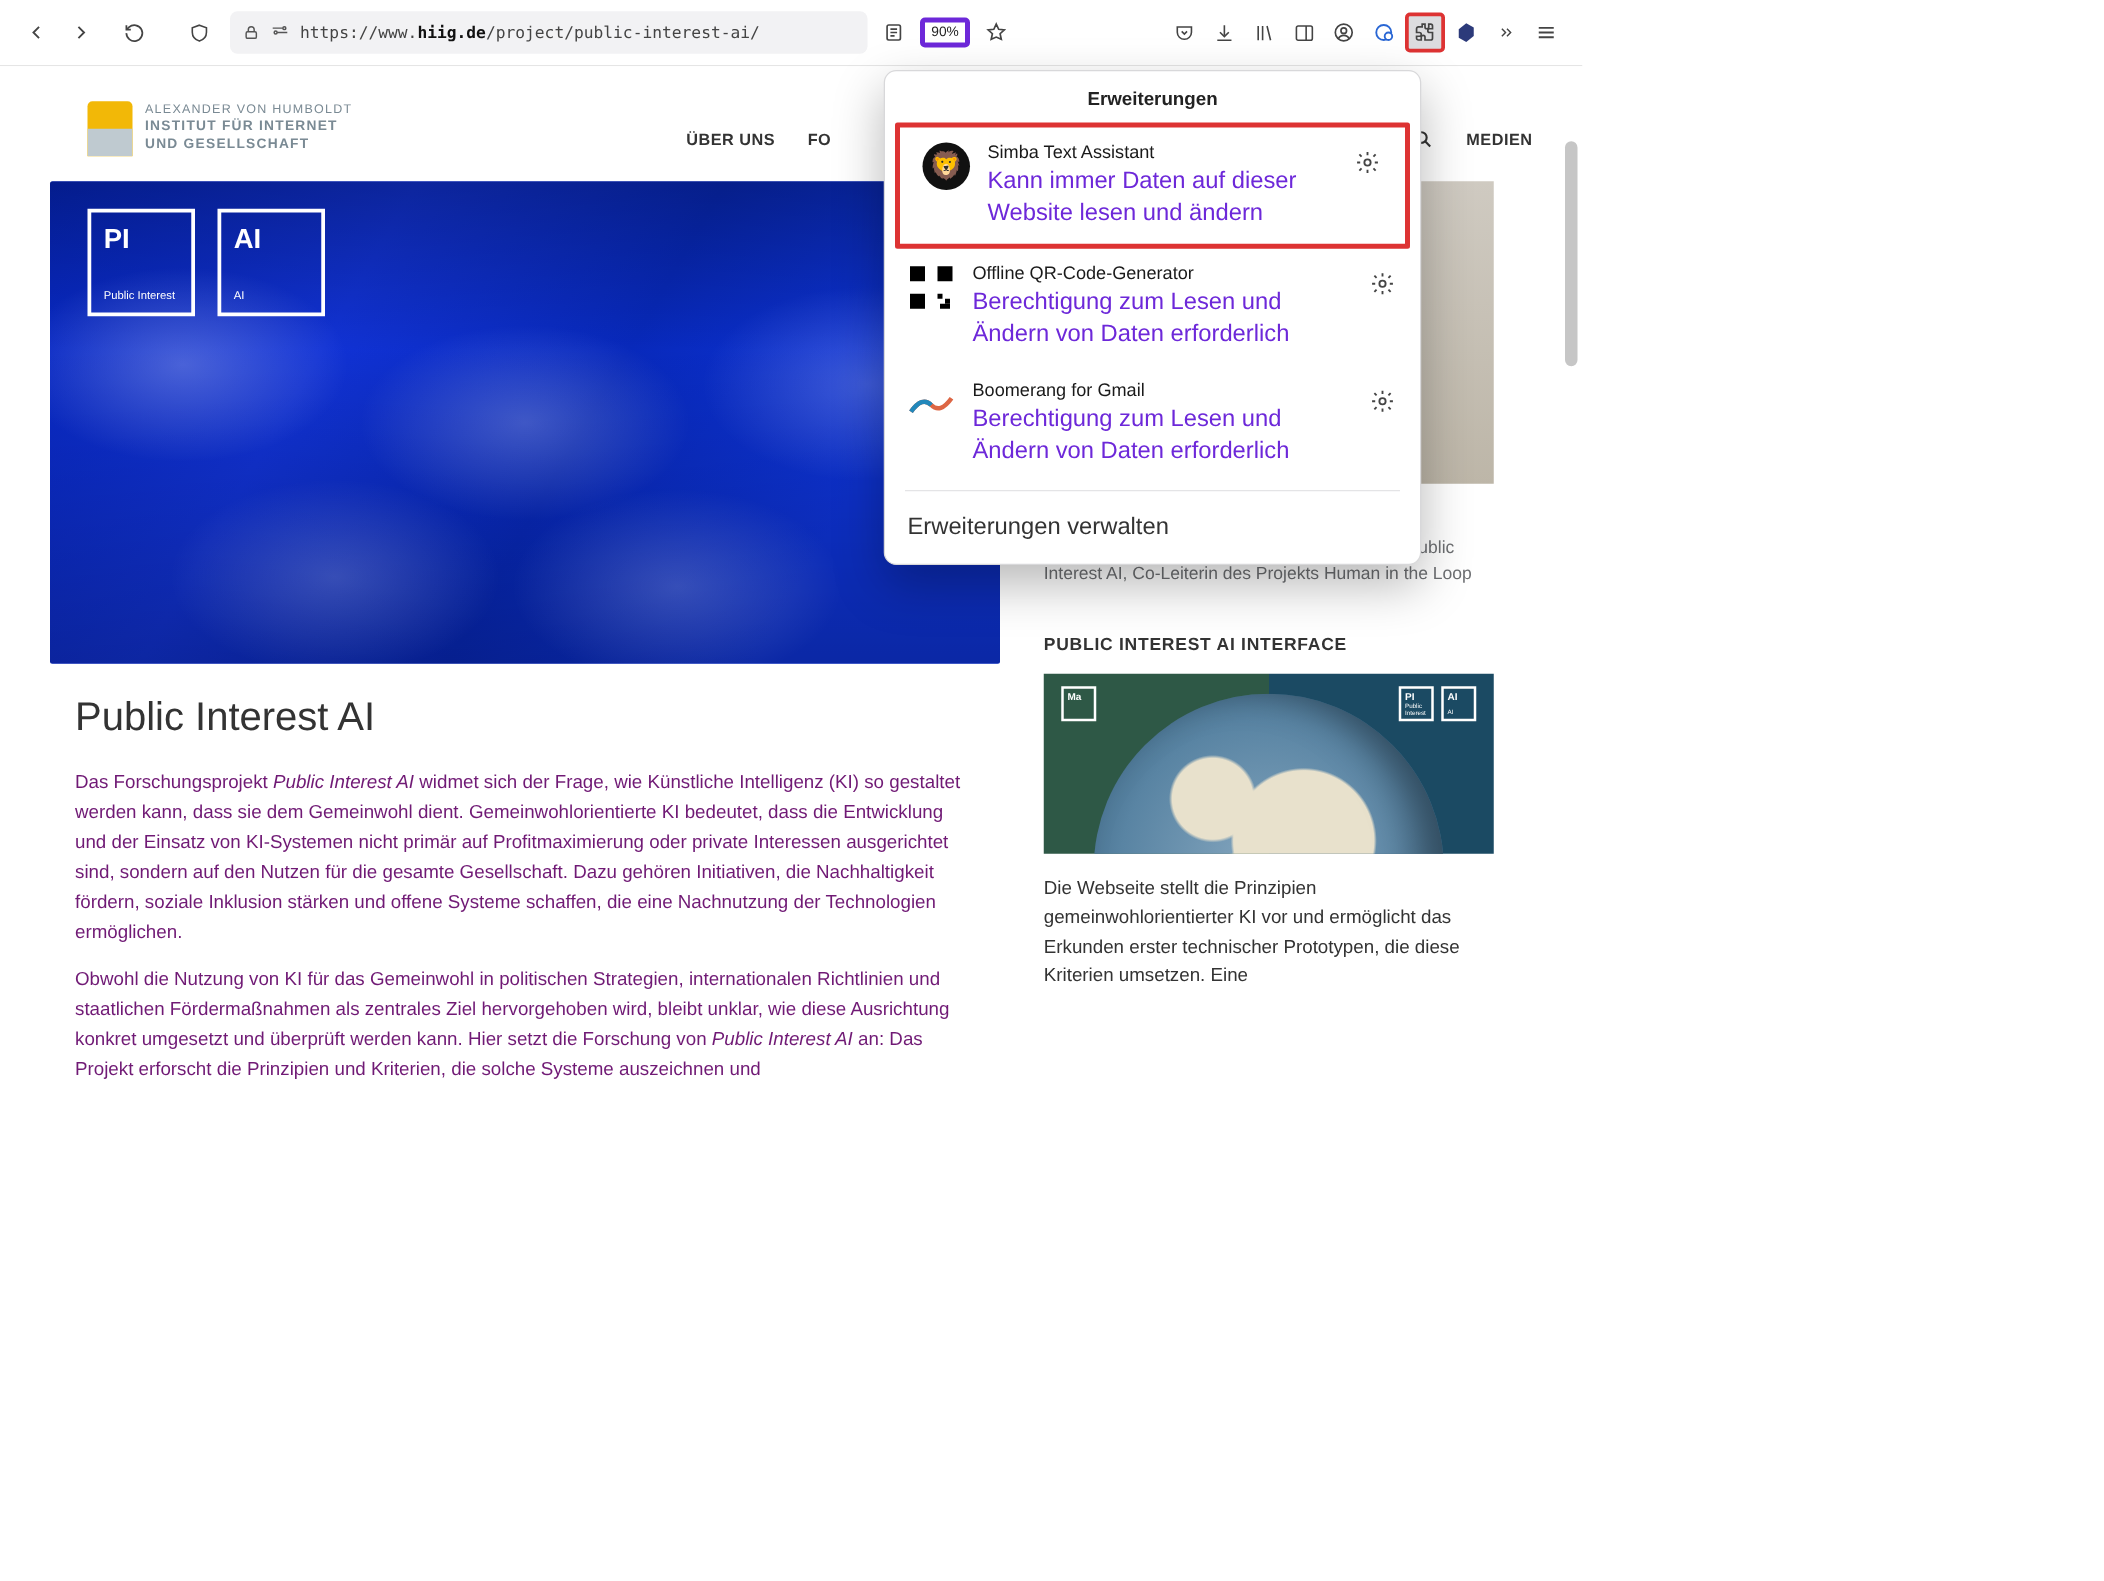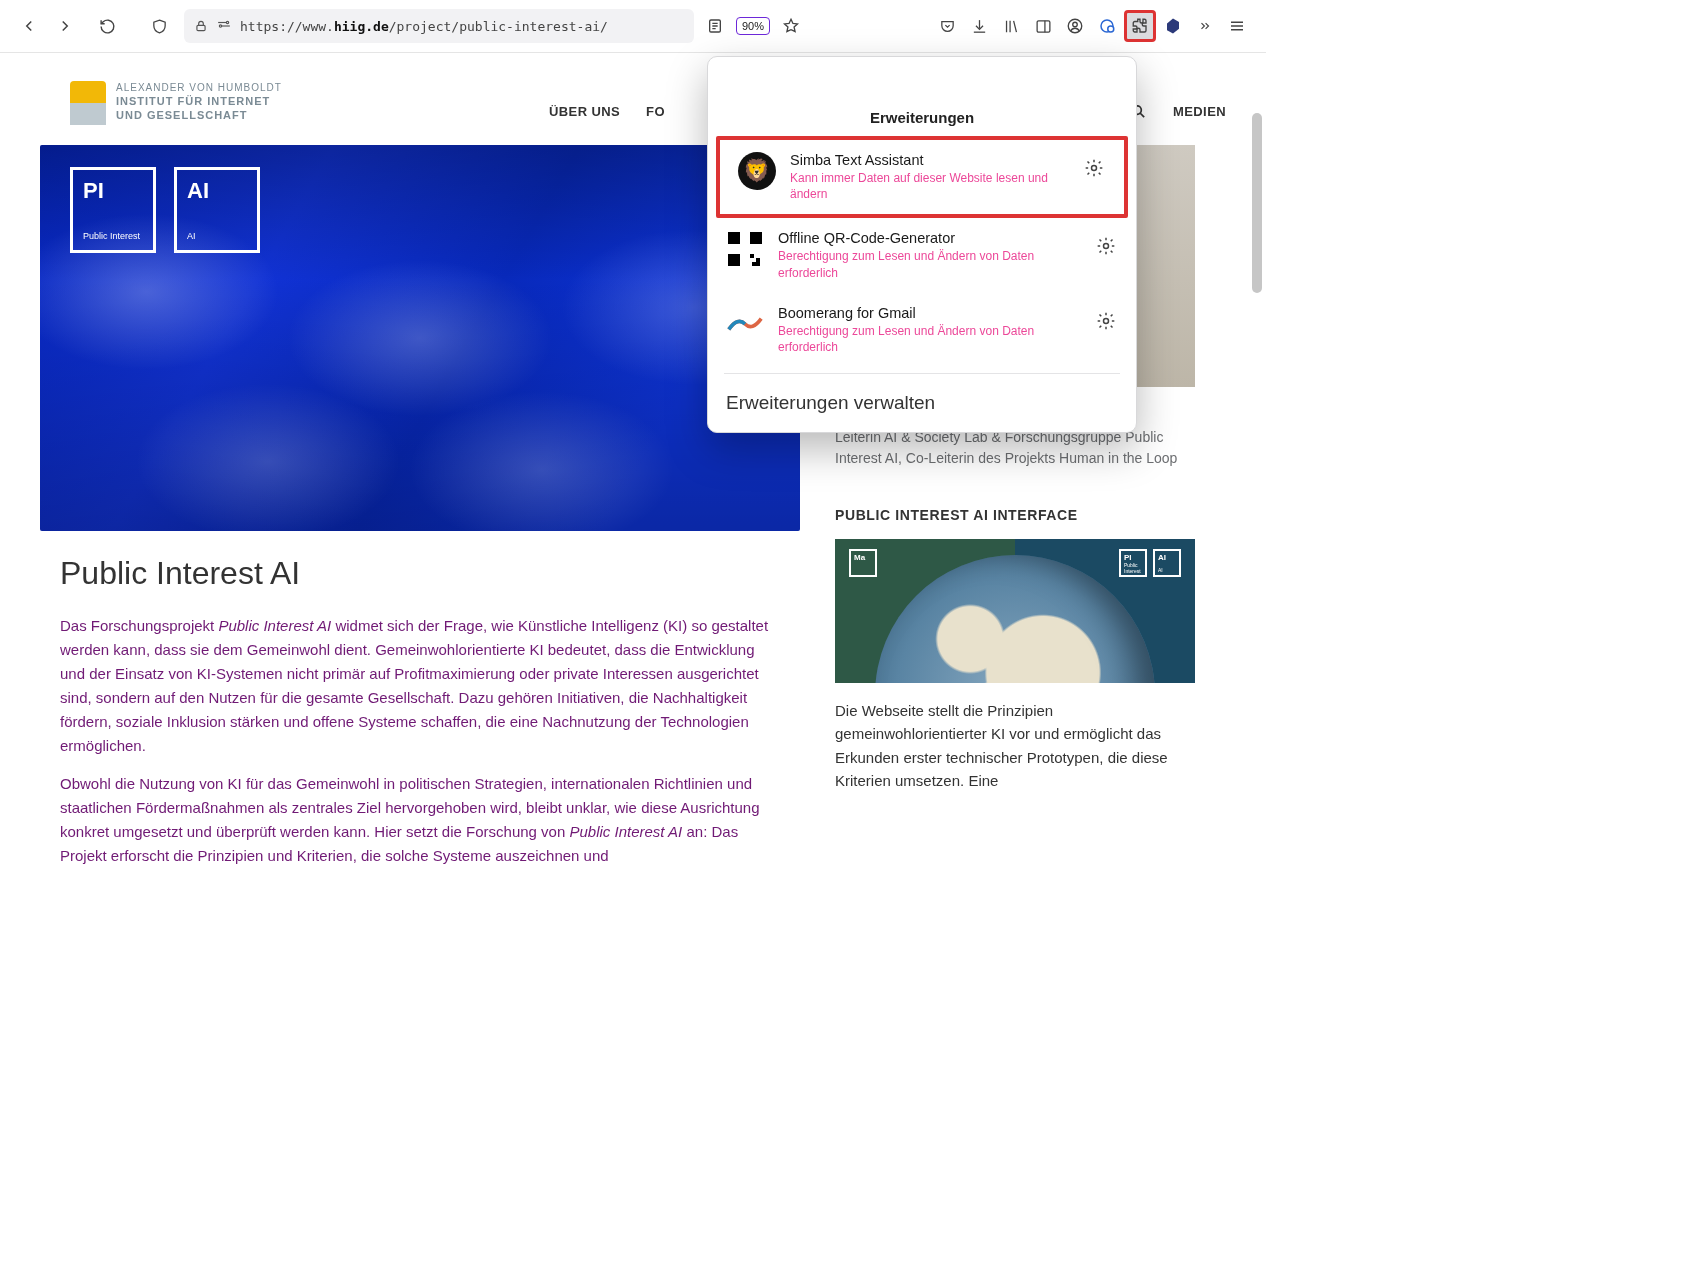--- a/index.html
+++ b/index.html
@@ -2,21 +2,21 @@
 <html><head>
 <meta charset="utf-8">
 <style>
 * { box-sizing: border-box; margin: 0; padding: 0; }
 body { font-family: -apple-system, BlinkMacSystemFont, "Segoe UI", Arial, sans-serif; background: #fff; width:1266px; height:952px; overflow:hidden; position:relative; font-size:14px; color:#222;}
 .browser-toolbar { height:53px; display:flex; align-items:center; padding:0 14px; gap:6px; border-bottom:1px solid #e5e5e5;}
 .tb-btn { width:30px; height:30px; display:flex; align-items:center; justify-content:center; border-radius:4px; cursor:pointer; color:#444;}
 .urlbar { flex:0 0 auto; height:34px; background:#f2f2f4; border-radius:6px; display:flex; align-items:center; padding:0 10px; gap:8px; width:510px; margin-left:4px;}
 .urlbar-text { font-size:13px; color:#444; font-family: ui-monospace, Menlo, monospace;}
 .urlbar-text b { color:#111;}
-.zoom-badge { border:1px solid #6d28d9; border-radius:4px; padding:2px 5px; font-size:11px; background:#fff;}
+.zoom-badge { border:4px solid #6d28d9; border-radius:4px; padding:2px 5px; font-size:11px; background:#fff;}
 .tb-spacer { width:10px; }
 .tb-right { margin-left:auto; display:flex; align-items:center; gap:2px;}
 .ext-icon-btn { width:32px; height:32px; display:flex; align-items:center; justify-content:center; border-radius:4px;}
 .ext-icon-btn.active { background:#dcdcdf; }
 .red-box-icon { border:3px solid #d33; padding:1px;}
 .arrow-red { position:absolute; top:59px; left:1062px; color:#d33; font-size:18px; transform:rotate(-2deg);}
 
 .page-wrap { position:relative; padding:20px 40px 0 40px; background:#fff; height:899px; overflow:hidden;}
 .scrollbar-fake { position:absolute; right:4px; top:60px; width:10px; height:180px; background:#c6c6c6; border-radius:5px;}
 .header-site { display:flex; align-items:flex-start; justify-content:space-between; padding:8px 0 20px 0;}
@@ -60,38 +60,38 @@
   radial-gradient(circle at 50% 78%, #eae3cf 36%, transparent 37%),
   radial-gradient(circle at 50% 50%, #87a8c0, #5984a3 60%, #315976);
   box-shadow: inset -22px -4px 30px rgba(0,0,0,.35);}
 .side-img .mini-badges{ position:absolute; top:10px; left:14px; display:flex; gap:6px;}
 .side-img .mini-badges.right { left:auto; right:14px;}
 .mini-badge { border:2px solid #fff; width:28px; height:28px; display:flex; flex-direction:column; justify-content:flex-start; color:#fff; font-size:8px; font-weight:700; padding:2px 3px;}
 .mini-badge span:last-child{ font-size:5px; font-weight:400; margin-top:auto;}
 .side-text { font-size:15px; line-height:1.55; color:#333; margin-top:16px;}
 
 .ext-popup { position:absolute; top:56px; left:707px; width:430px; background:#fff; border:1px solid #d8d8da; border-radius:10px; box-shadow:0 16px 40px rgba(0,0,0,.28); z-index:50; padding-bottom:4px;}
-.ext-title { text-align:center; font-size:15px; font-weight:600; padding:32px 0 10px 0; color:#222;margin-top:20px;}
+.ext-title { text-align:center; font-size:15px; font-weight:600; padding:14px 0 10px 0; color:#222;}
 .ext-item { display:flex; align-items:flex-start; gap:14px; padding:12px 18px;}
 .ext-item.highlight { border:4px solid #d33; border-left-width:4px; border-right-width:4px; margin:0 8px; border-radius:2px;}
 .ext-icon { width:38px; height:38px; border-radius:50%; flex:0 0 38px; display:flex; align-items:center; justify-content:center; font-size:22px;}
 .simba-ico { background:#111; color:#fff; }
 .qr-ico { background:#fff; }
 .qr-grid { width:34px; height:34px; background:
   linear-gradient(#000,#000) 0 0/12px 12px no-repeat,
   linear-gradient(#000,#000) 22px 0/12px 12px no-repeat,
   linear-gradient(#000,#000) 0 22px/12px 12px no-repeat,
   linear-gradient(#000,#000) 22px 22px/4px 4px no-repeat,
   linear-gradient(#000,#000) 28px 26px/4px 4px no-repeat,
   linear-gradient(#000,#000) 24px 30px/8px 4px no-repeat,
   #fff;}
 .boomerang-ico svg { display:block;}
 .ext-text { flex:1;}
 .ext-name { font-size:14.5px; font-weight:500; color:#1a1a1a; margin-bottom:2px;}
-.ext-sub { font-size:12px; color:#ec4899; line-height:1.35;}
+.ext-sub { font-size:19px; color:#6d28d9; line-height:1.35;}
 .ext-gear { flex:0 0 22px; color:#444; margin-top:6px; cursor:pointer;}
 .ext-sep { height:1px; background:#e4e4e6; margin:6px 16px;}
 .ext-manage { padding:12px 18px 14px 18px; font-size:19px; color:#333; cursor:pointer;}
 svg { display:block;}
 </style>
 </head>
 <body>
 
 <div class="browser-toolbar">
   <div class="tb-btn">

